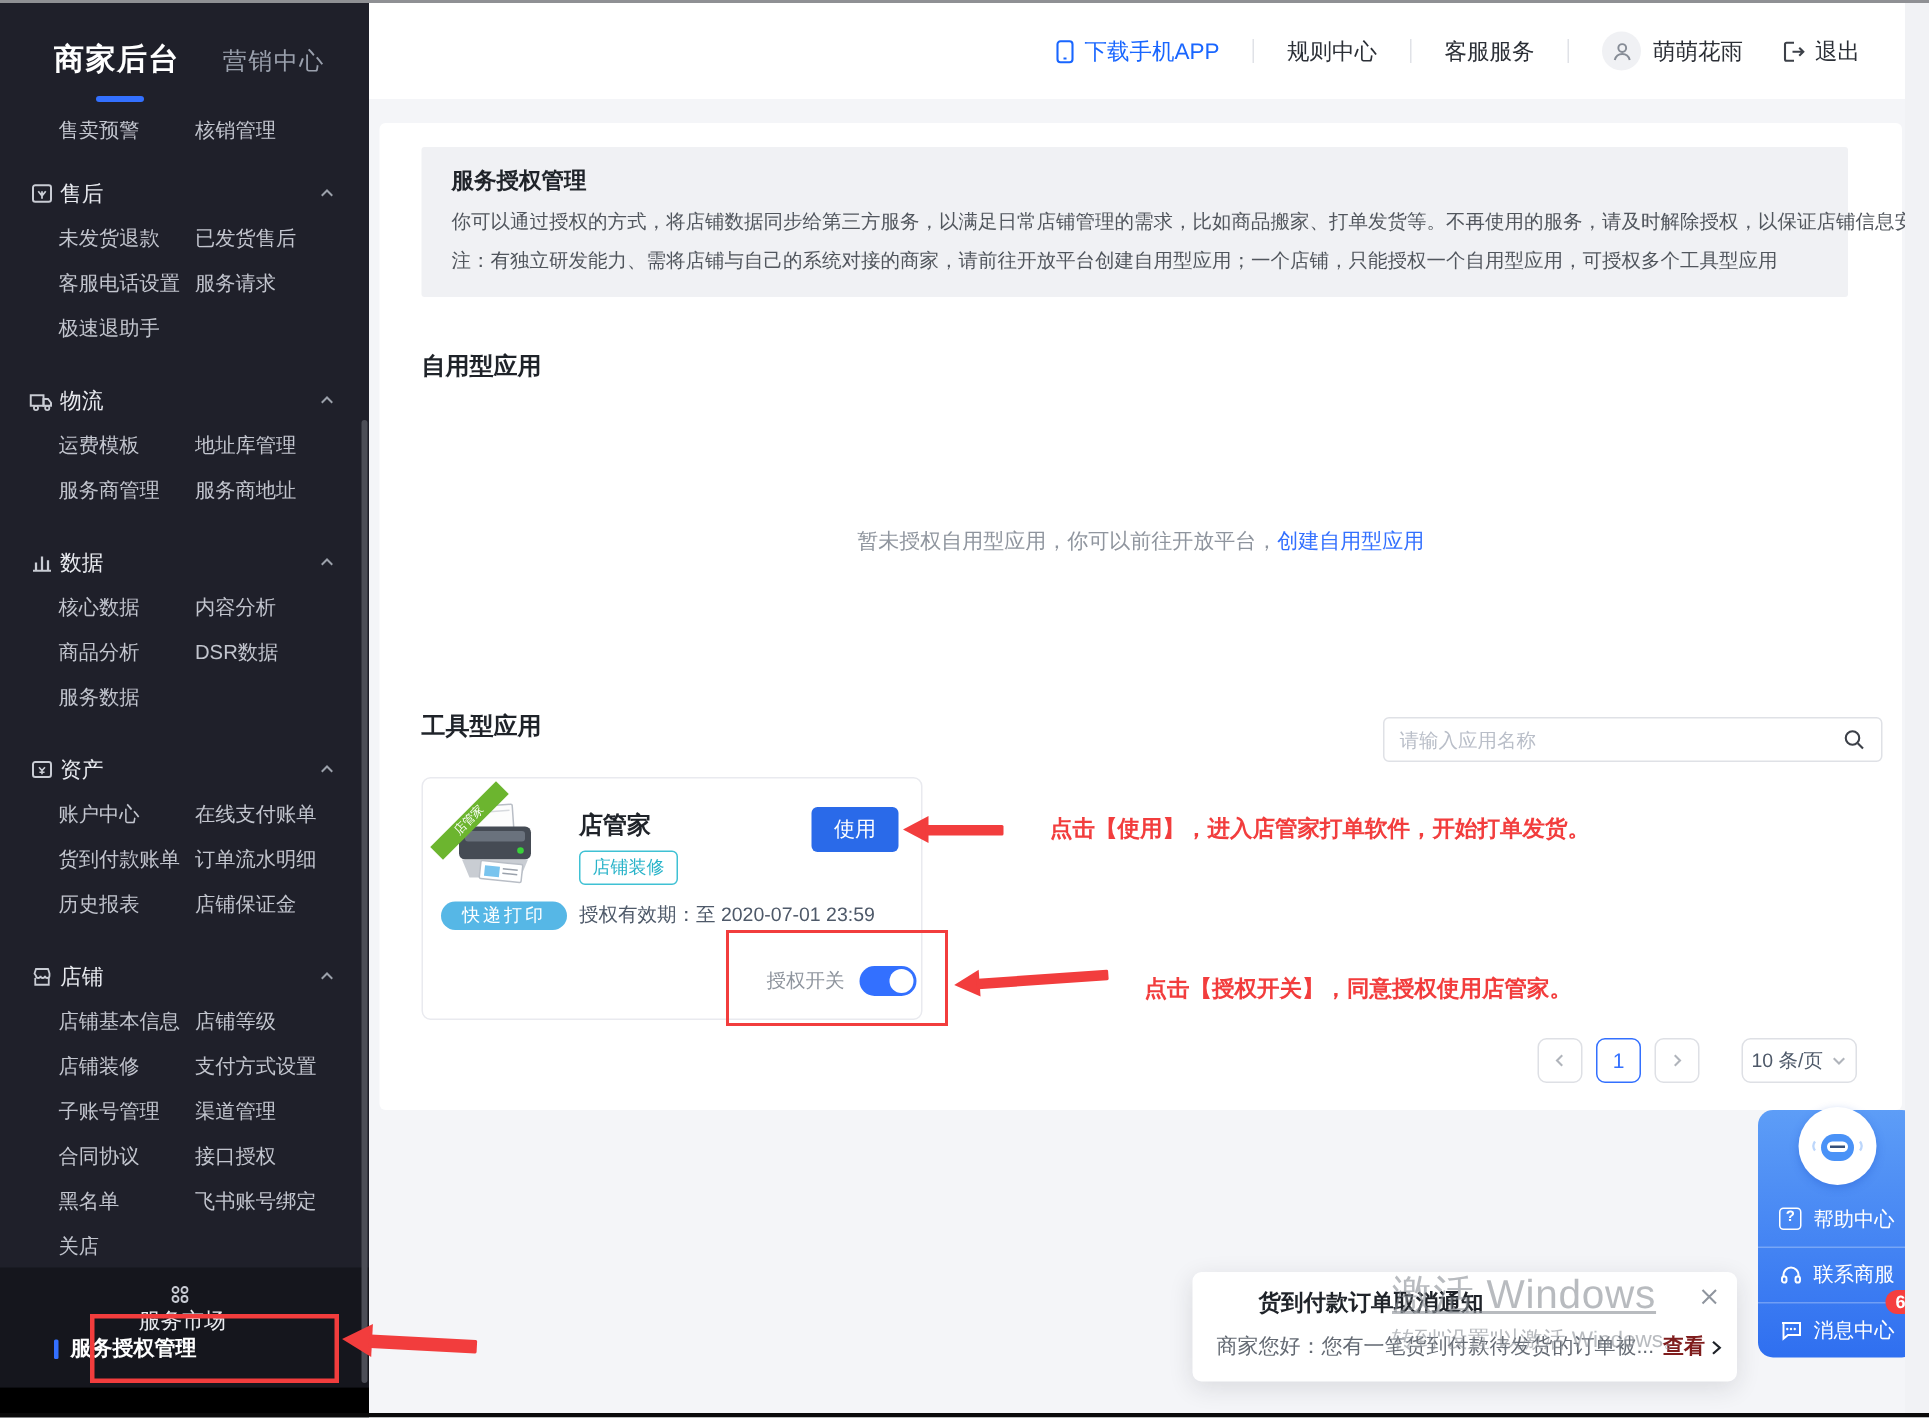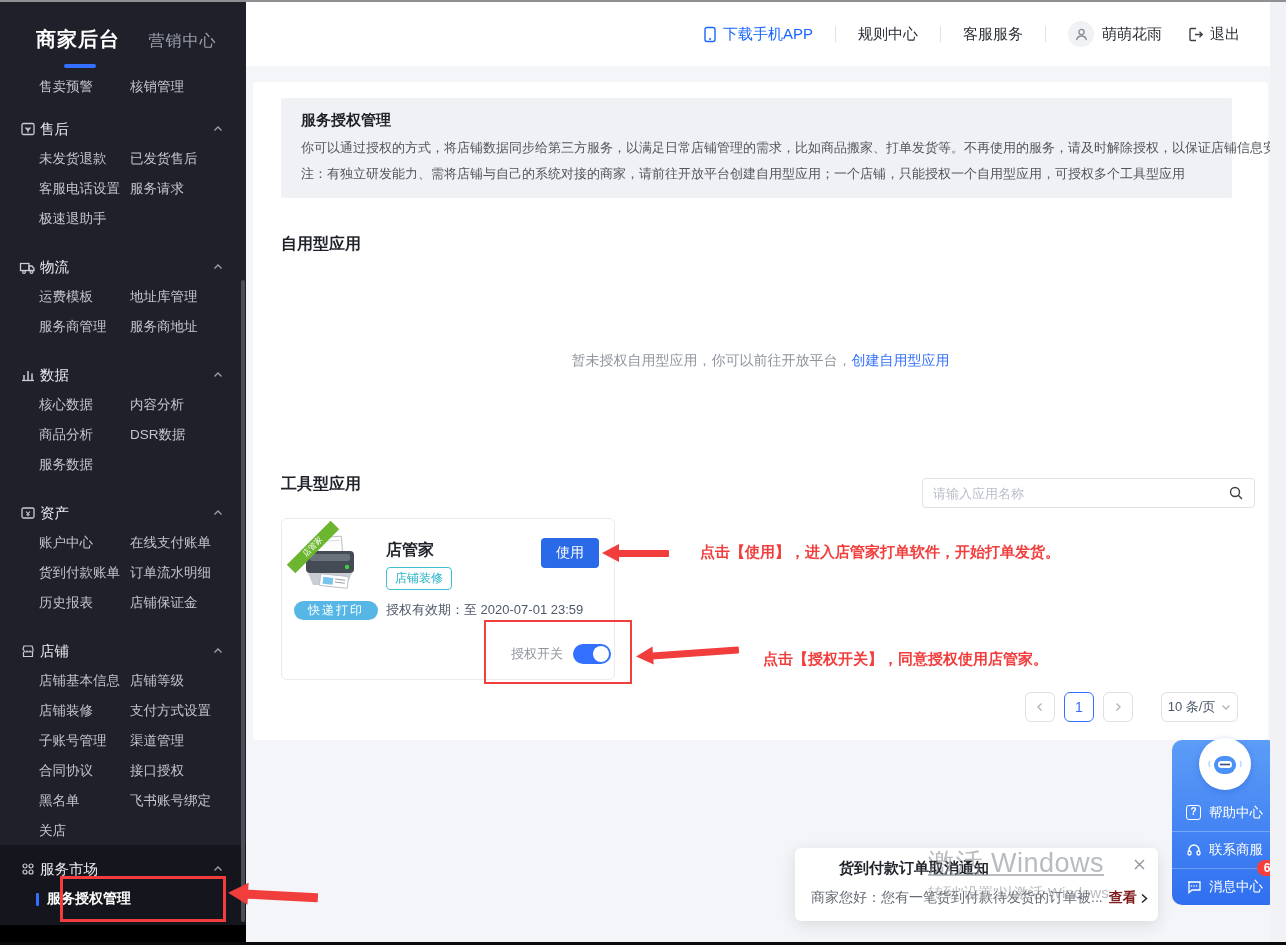--- a/index.html
+++ b/index.html
@@ -17,21 +17,21 @@
   .side-scroll { position:absolute; top:72px; left:0; right:0; height:774px; overflow:hidden; }
   .s-grid { display:grid; grid-template-columns:91px auto; padding-left:39px; }
   .s-grid > div { height:30px; line-height:30px; font-size:13.5px; color:#c2c5ce; white-space:nowrap; cursor:pointer; }
   .s-section { margin-top:18px; }
   .s-section.first { margin-top:12px; }
   .s-head { display:flex; align-items:center; height:30px; padding:0 22px 0 19px; color:#e8eaef; }
   .s-ico { width:17px; height:17px; margin-right:4px; display:inline-flex; align-items:center; justify-content:center; }
   .s-label { font-size:14.5px; flex:1; }
   .s-chev { width:12px; height:12px; display:inline-flex; }
   .side-market { position:absolute; left:0; bottom:20px; width:246px; height:80px; background:#15161d; }
-  .side-market .s-head { padding-top:10px; height:38px; }
+  .side-market .s-head { padding-top:10px; height:38px;flex-direction:column; }
   .m-active { display:flex; align-items:center; padding-left:36px; height:32px; }
   .m-bar { width:3px; height:13px; background:#3370ff; border-radius:1px; margin-right:8px; }
   .m-label { color:#ffffff; font-weight:bold; font-size:14px; }
   .side-footer { position:absolute; left:0; bottom:0; width:246px; height:20px; background:#000; }
   .side-thumb { position:absolute; right:1px; top:280px; width:4px; height:642px; background:#4c4e57; border-radius:2px; }
 
   
   .header { position:absolute; left:246px; top:2px; width:1024px; height:64px; background:#fff; display:flex; align-items:center; justify-content:flex-end; padding-right:30px; z-index:1; }
   .h-item { display:flex; align-items:center; font-size:15px; color:#2b2f36; cursor:pointer; white-space:nowrap; }
   .h-blue { color:#1966ff; }

